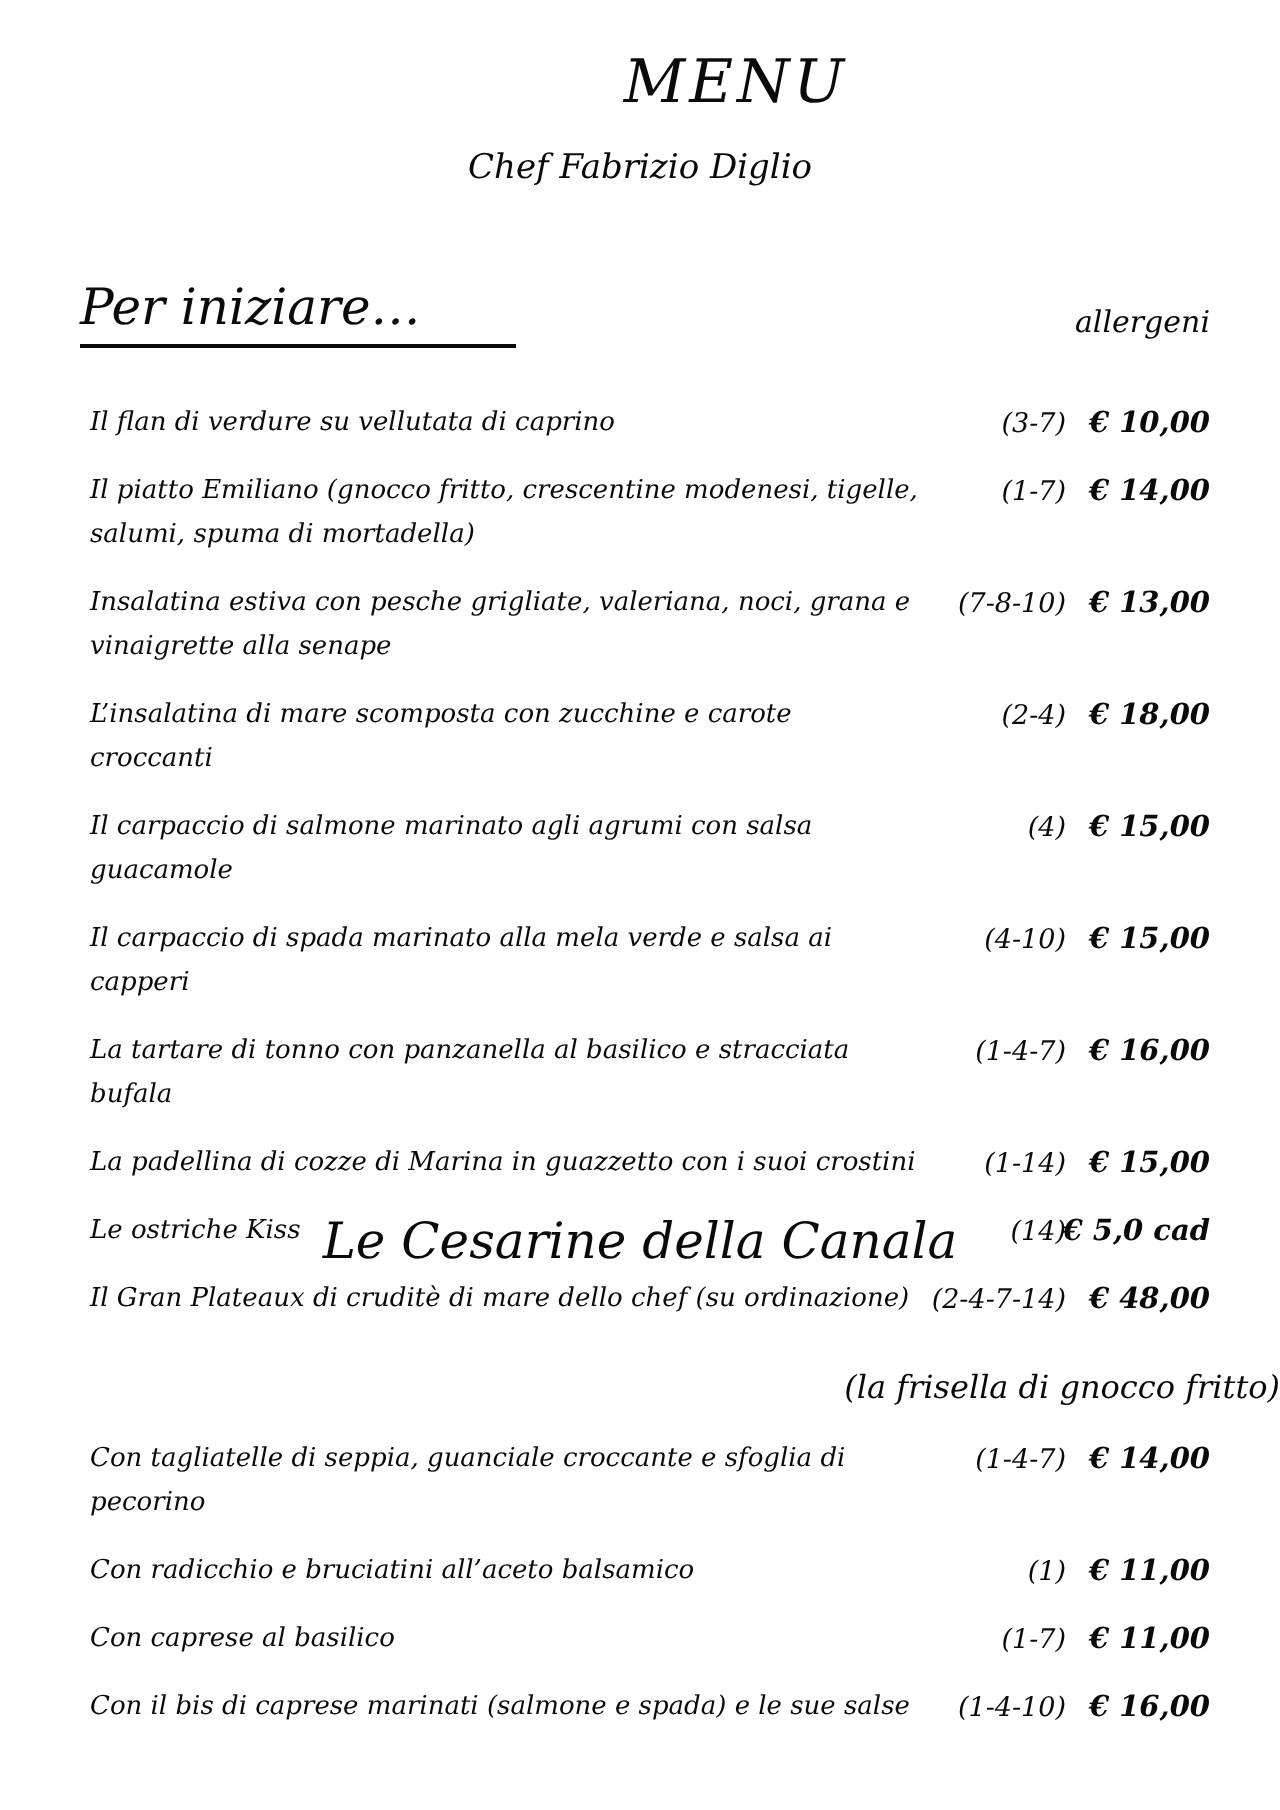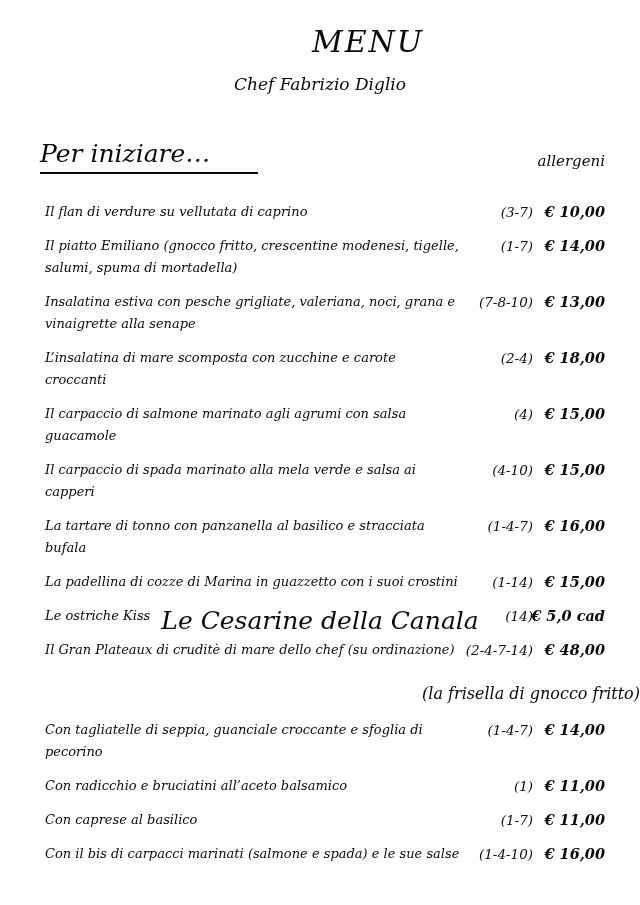--- a/index.html
+++ b/index.html
@@ -189,17 +189,17 @@
       <div class="item-name">Con radicchio e bruciatini all’aceto balsamico</div>
       <div class="item-allergens">(1)</div>
       <div class="item-price">€ 11,00</div>
     </div>
     <div class="item-row">
       <div class="item-name">Con caprese al basilico</div>
       <div class="item-allergens">(1-7)</div>
       <div class="item-price">€ 11,00</div>
     </div>
     <div class="item-row">
-      <div class="item-name">Con il bis di carpacci marinati (salmone e spada) e le sue salse</div>
+      <div class="item-name">Con il bis di caprese marinati (salmone e spada) e le sue salse</div>
       <div class="item-allergens">(1-4-10)</div>
       <div class="item-price">€ 16,00</div>
     </div>
 </div>
 
 </body></html>

